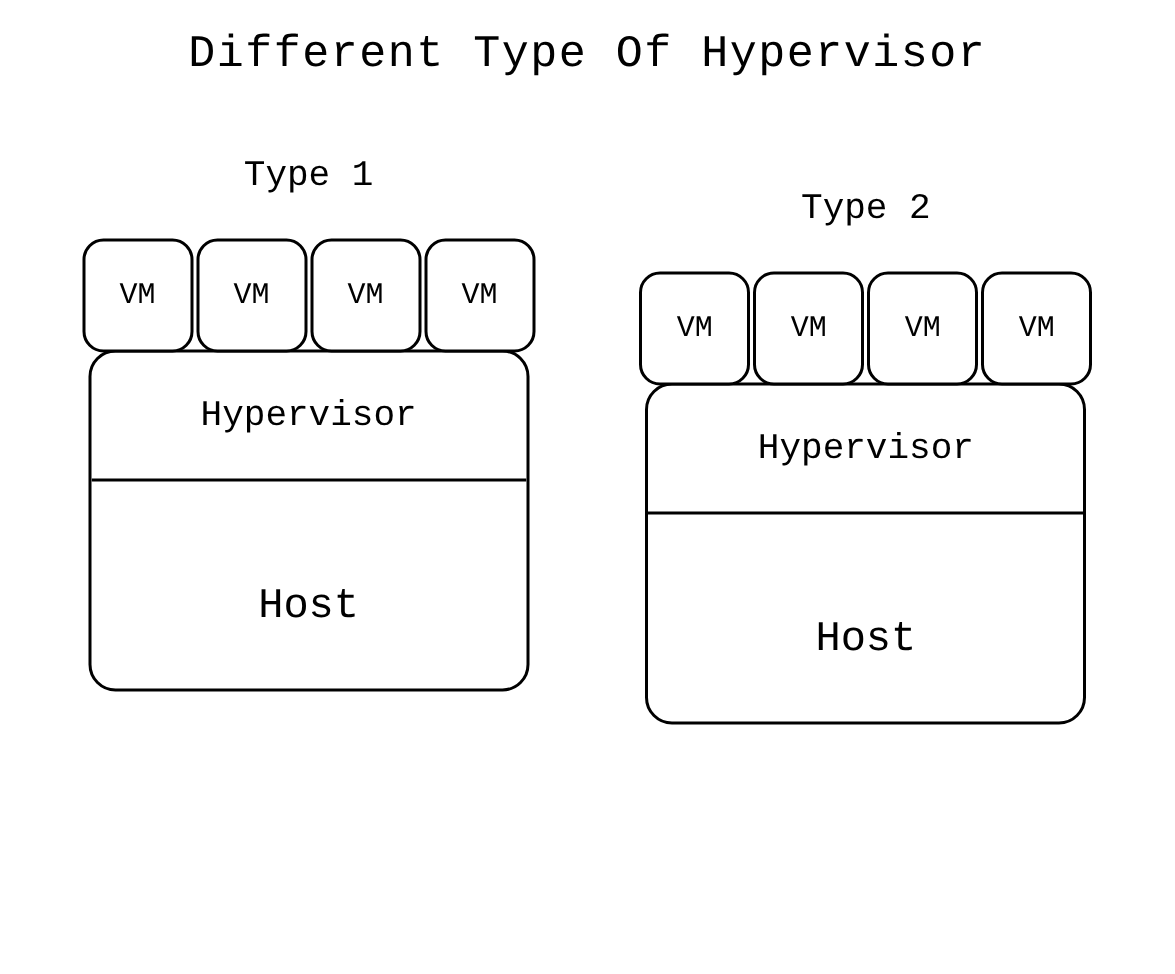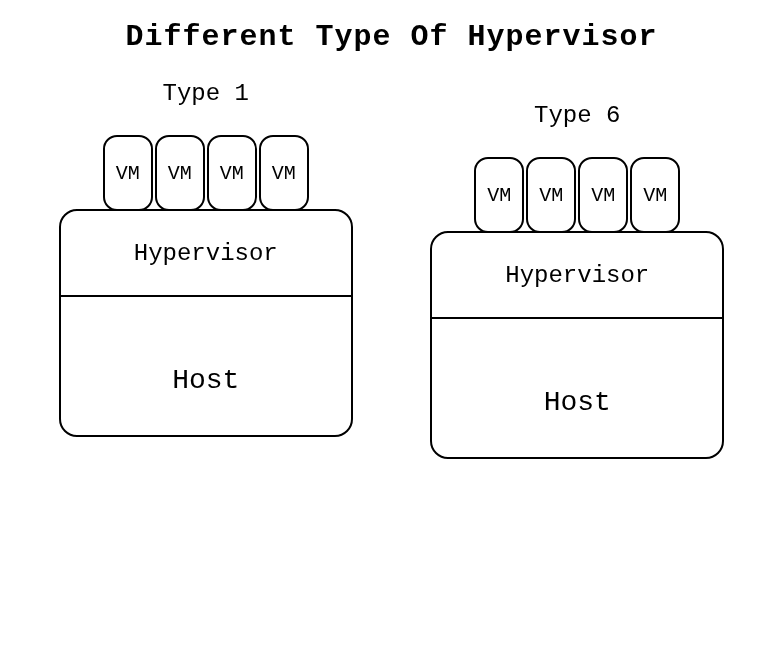--- a/index.html
+++ b/index.html
@@ -11,23 +11,23 @@
       width: 783px;
       height: 649px;
       font-family: 'Courier New', Courier, monospace;
       background: #ffffff;
       color: #000000;
       padding-top: 20px;
     }
     .page-title {
       text-align: center;
       font-size: 30px;
-      font-weight: bold;
+      font-weight: normal;
       letter-spacing: 1px;
-      margin-bottom: 26px;
+      margin-bottom: 50px;
     }
     .columns {
       display: flex;
       justify-content: space-around;
       align-items: flex-start;
       padding: 0 20px;
       text-align: right;
     }
     .col {
       display: flex;
@@ -41,21 +41,21 @@
     .vm-row {
       display: flex;
       flex-direction: row;
       justify-content: center;
       gap: 2px;
       margin-bottom: -2px;
       z-index: 2;
       position: relative;
     }
     .vm-box {
-      width: 50px;
+      width: 74px;
       height: 76px;
       border: 2px solid #000;
       border-radius: 14px;
       display: flex;
       align-items: center;
       justify-content: center;
       font-size: 20px;
       background: #fff;
     }
     .stack {
@@ -100,21 +100,21 @@
       <div class="vm-box">VM</div>
       <div class="vm-box">VM</div>
     </div>
     <div class="stack">
       <div class="layer">Hypervisor</div>
       <div class="layer big">Host</div>
     </div>
   </div>
 
   <div class="col col2-offset">
-    <div class="col-title">Type 6</div>
+    <div class="col-title">Type 2</div>
     <div class="vm-row">
       <div class="vm-box">VM</div>
       <div class="vm-box">VM</div>
       <div class="vm-box">VM</div>
       <div class="vm-box">VM</div>
     </div>
     <div class="stack">
       <div class="layer">Hypervisor</div>
       <div class="layer big">Host</div>
     </div>

